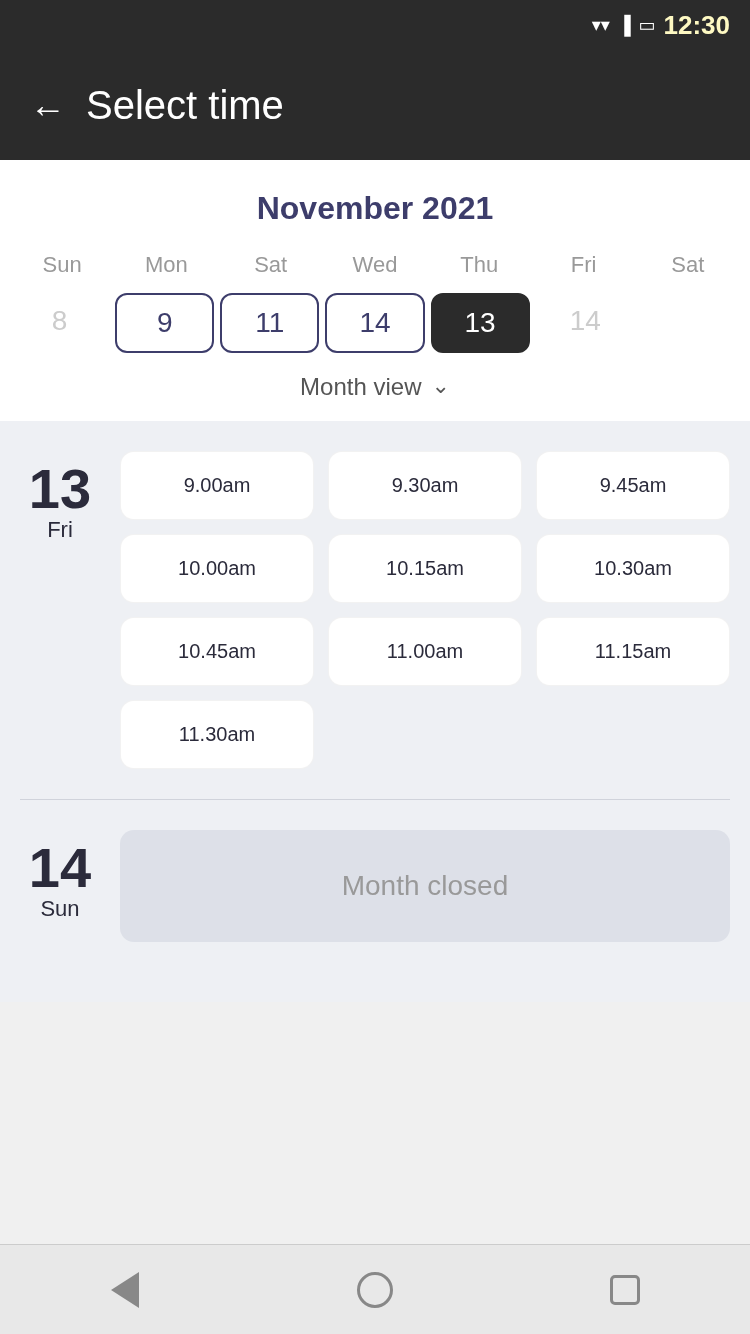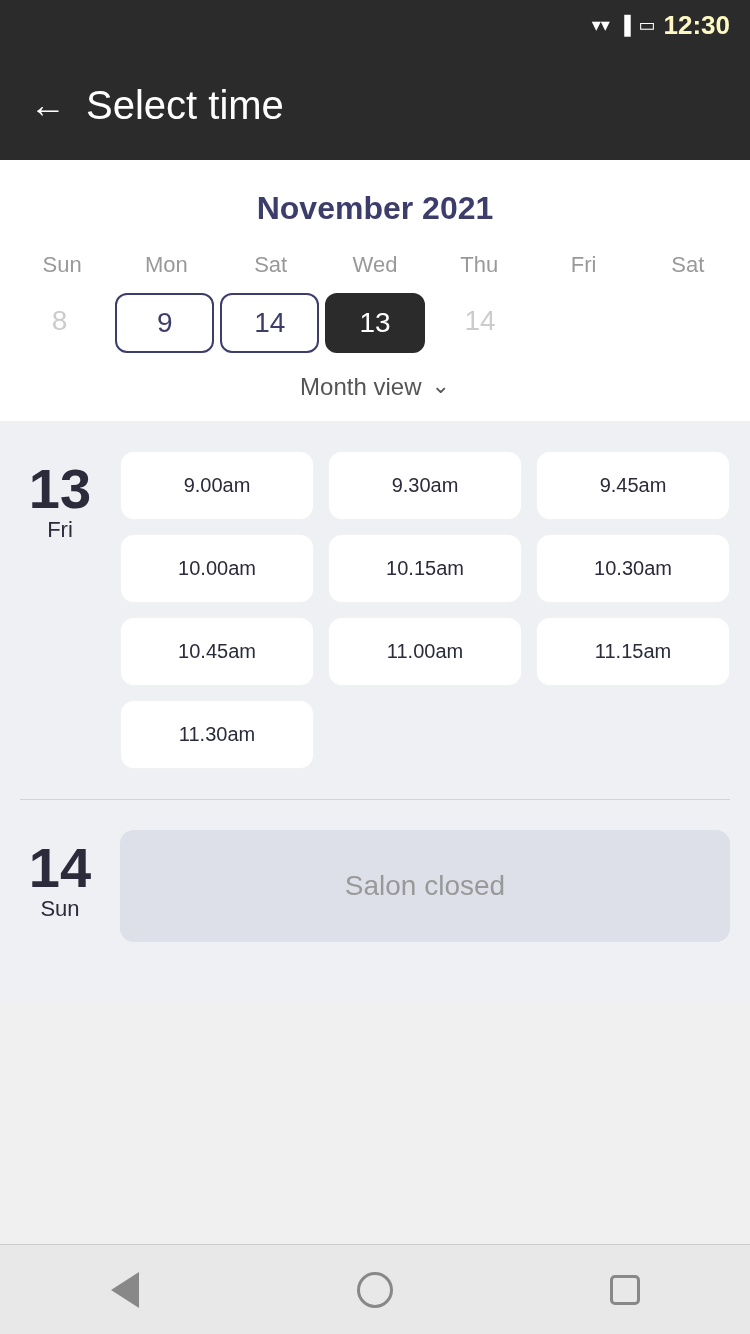--- a/index.html
+++ b/index.html
@@ -272,20 +272,21 @@
       <div class="weekday-cell">Sat</div>
       <div class="weekday-cell">Wed</div>
       <div class="weekday-cell">Thu</div>
       <div class="weekday-cell">Fri</div>
       <div class="weekday-cell">Sat</div>
     </div>
 
     <div class="date-row">
       <div class="date-cell muted">8</div>
       <div class="date-cell bordered">9</div>
+      <div class="date-cell bordered">11</div>
       <div class="date-cell bordered">14</div>
       <div class="date-cell selected">13</div>
       <div class="date-cell muted">14</div>
     </div>
 
     <div class="month-view-toggle">
       <span class="month-view-label">Month view</span>
       <span class="chevron-down">⌄</span>
     </div>
   </div>
@@ -312,21 +313,21 @@
     </div>
 
     <div class="divider"></div>
 
     <div class="day-block">
       <div class="day-label">
         <span class="day-number">14</span>
         <span class="day-name">Sun</span>
       </div>
       <div class="closed-block">
-        <div class="salon-closed-box">Salon closed</div>
+        <div class="salon-closed-box">Month closed</div>
       </div>
     </div>
 
   </div>
 </div>
 
 <div class="bottom-nav">
   <div class="nav-btn">
     <div class="triangle-left"></div>
   </div>

